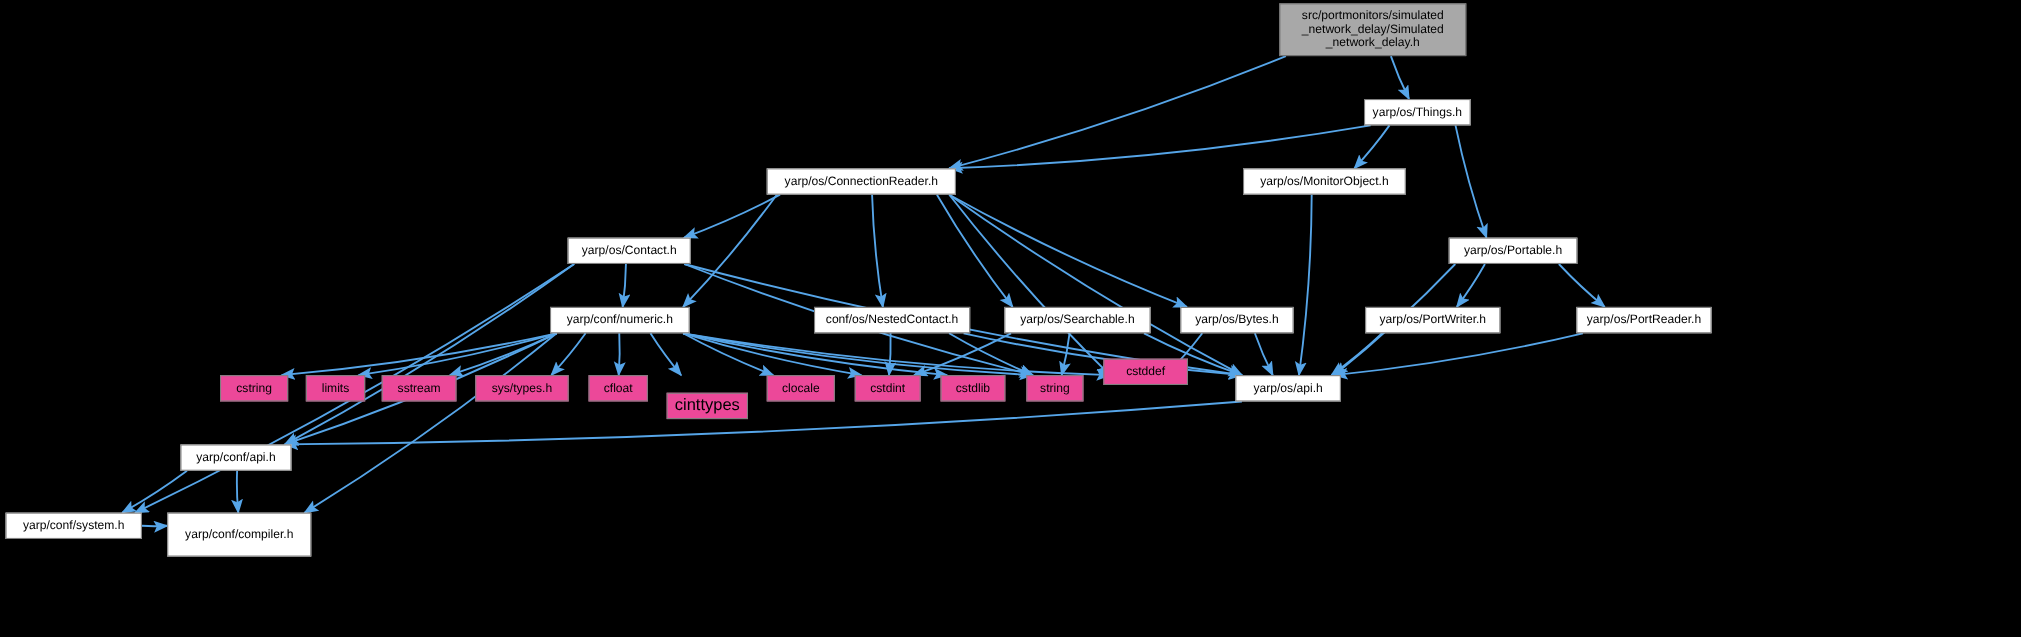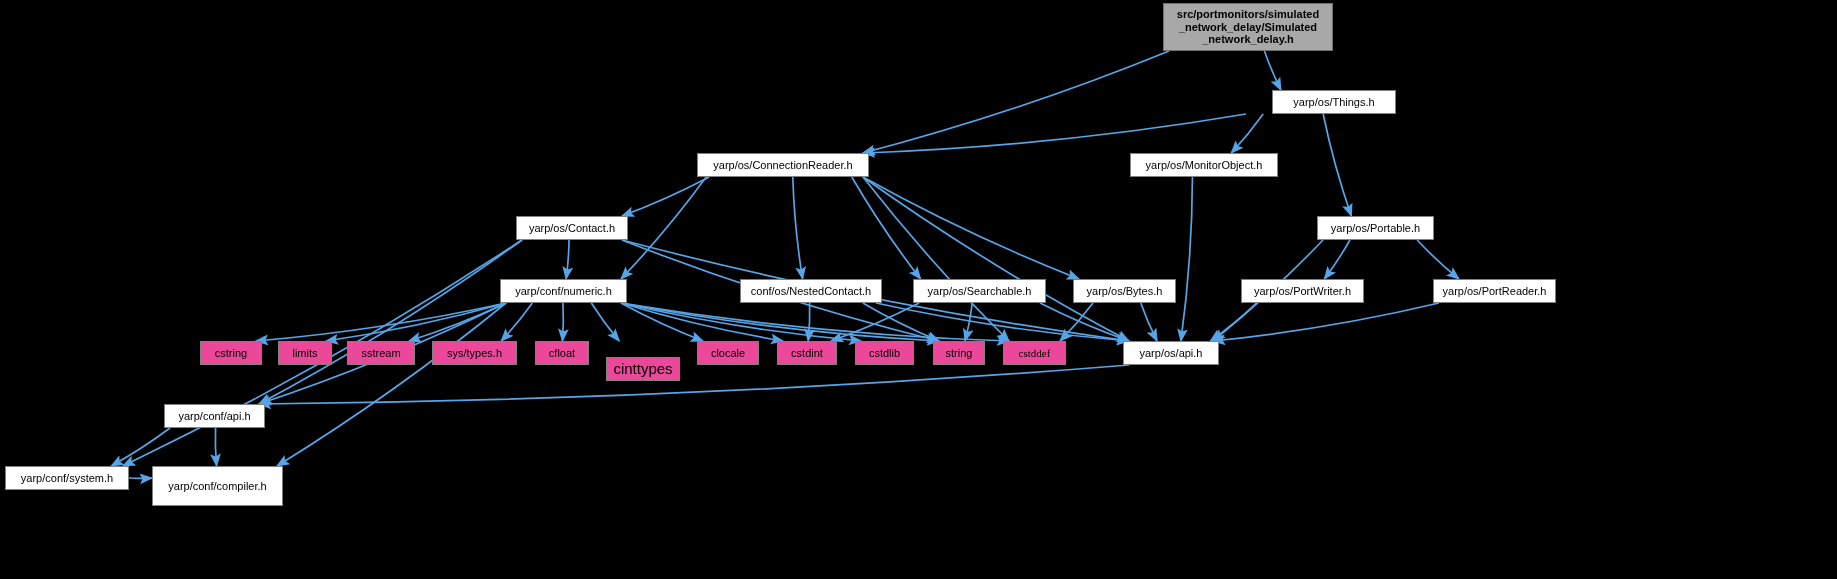--- a/index.html
+++ b/index.html
@@ -4,21 +4,21 @@
 <style>
   html,body{margin:0;padding:0;background:#000;}
   #stage{position:relative;width:1837px;height:579px;background:#000;overflow:hidden;
          font-family:"Liberation Sans", sans-serif;}
   svg.edges{position:absolute;left:0;top:0;width:1837px;height:579px;}
   .node{position:absolute;box-sizing:border-box;display:flex;align-items:center;
         justify-content:center;text-align:center;color:#000;border:1px solid #808080;
         white-space:pre;line-height:1.18;}
   .node.leaf{background:#ec4899;border-color:#808080;}
   .node.hdr{background:#ffffff;border-color:#808080;}
-  .node.root{background:#a8a8a8;border-color:#707070;font-weight:bold;}
+  .node.root{background:#a8a8a8;border-color:#707070;}
   .nlabel{pointer-events:none;}
 </style>
 </head>
 <body>
 
 <div id="stage">
   <svg class="edges" viewBox="0 0 1837 579" preserveAspectRatio="none">
     <defs>
       <marker id="ah" markerWidth="9" markerHeight="9" refX="7.2" refY="3.2" orient="auto" markerUnits="strokeWidth">
         <path d="M0,0 L8,3.2 L0,6.4 L1.6,3.2 z" fill="#56a5e8"></path>
@@ -72,40 +72,40 @@
         <path d="M1129,365 Q694.6986087655904,400.0843493862477 259,404" fill="none" stroke="#56a5e8" stroke-width="1.7" marker-end="url(#ah)"></path>
         <path d="M170,428 Q141.879,448.93875 111.25,466" fill="none" stroke="#56a5e8" stroke-width="1.7" marker-end="url(#ah)"></path>
         <path d="M215.55,428 Q214.821,447.03465 216.6,466" fill="none" stroke="#56a5e8" stroke-width="1.7" marker-end="url(#ah)"></path>
         <path d="M129,478 Q140.5,478.759 152,478" fill="none" stroke="#56a5e8" stroke-width="1.7" marker-end="url(#ah)"></path>
       </g>
   </svg>
   <div id="node-layer">
       <div class="node root" style="left: 1163px; top: 3px; width: 170px; height: 48px; font-size: 11px;"><span class="nlabel">src/portmonitors/simulated
 _network_delay/Simulated
 _network_delay.h</span></div>
-      <div class="node hdr" style="left: 1272px; top: 90px; width: 124px; height: 24px; font-size: 11px; text-align: right;"><span class="nlabel">yarp/os/Things.h</span></div>
+      <div class="node hdr" style="left: 1240px; top: 90px; width: 97px; height: 24px; font-size: 11px; text-align: right;"><span class="nlabel">yarp/os/Things.h</span></div>
       <div class="node hdr" style="left: 697px; top: 153px; width: 172px; height: 24px; font-size: 11px;"><span class="nlabel">yarp/os/ConnectionReader.h</span></div>
       <div class="node hdr" style="left: 1130px; top: 153px; width: 148px; height: 24px; font-size: 11px;"><span class="nlabel">yarp/os/MonitorObject.h</span></div>
       <div class="node hdr" style="left: 1317px; top: 216px; width: 117px; height: 24px; font-size: 11px;"><span class="nlabel">yarp/os/Portable.h</span></div>
       <div class="node hdr" style="left: 516px; top: 216px; width: 112px; height: 24px; font-size: 11px;"><span class="nlabel">yarp/os/Contact.h</span></div>
       <div class="node hdr" style="left: 500px; top: 279px; width: 127px; height: 24px; font-size: 11px;"><span class="nlabel">yarp/conf/numeric.h</span></div>
       <div class="node hdr" style="left: 740px; top: 279px; width: 142px; height: 24px; font-size: 11px;"><span class="nlabel">conf/os/NestedContact.h</span></div>
       <div class="node hdr" style="left: 913px; top: 279px; width: 133px; height: 24px; font-size: 11px;"><span class="nlabel">yarp/os/Searchable.h</span></div>
       <div class="node hdr" style="left: 1073px; top: 279px; width: 103px; height: 24px; font-size: 11px;"><span class="nlabel">yarp/os/Bytes.h</span></div>
       <div class="node hdr" style="left: 1241px; top: 279px; width: 123px; height: 24px; font-size: 11px;"><span class="nlabel">yarp/os/PortWriter.h</span></div>
       <div class="node hdr" style="left: 1433px; top: 279px; width: 123px; height: 24px; font-size: 11px;"><span class="nlabel">yarp/os/PortReader.h</span></div>
       <div class="node leaf" style="left: 200px; top: 341px; width: 62px; height: 24px; font-size: 11px;"><span class="nlabel">cstring</span></div>
       <div class="node leaf" style="left: 278px; top: 341px; width: 54px; height: 24px; font-size: 11px;"><span class="nlabel">limits</span></div>
       <div class="node leaf" style="left: 347px; top: 341px; width: 68px; height: 24px; font-size: 11px;"><span class="nlabel">sstream</span></div>
       <div class="node leaf" style="left: 432px; top: 341px; width: 85px; height: 24px; font-size: 11px;"><span class="nlabel">sys/types.h</span></div>
       <div class="node leaf" style="left: 535px; top: 341px; width: 54px; height: 24px; font-size: 11px;"><span class="nlabel">cfloat</span></div>
       <div class="node leaf" style="left: 606px; top: 341px; width: 74px; height: 24px; font-size: 15px; margin-top: 16px;"><span class="nlabel">cinttypes</span></div>
       <div class="node leaf" style="left: 697px; top: 341px; width: 62px; height: 24px; font-size: 11px;"><span class="nlabel">clocale</span></div>
       <div class="node leaf" style="left: 777px; top: 341px; width: 60px; height: 24px; font-size: 11px;"><span class="nlabel">cstdint</span></div>
       <div class="node leaf" style="left: 855px; top: 341px; width: 59px; height: 24px; font-size: 11px; justify-content: center;"><span class="nlabel">cstdlib</span></div>
       <div class="node leaf" style="left: 933px; top: 341px; width: 52px; height: 24px; font-size: 11px;"><span class="nlabel">string</span></div>
-      <div class="node leaf" style="left: 1003px; top: 341px; width: 63px; height: 24px; font-size: 11px; font-family: Liberation Serif, serif;"><span class="nlabel">cstddef</span></div>
+      <div class="node leaf" style="left: 1003px; top: 326px; width: 77px; height: 24px; font-size: 11px;"><span class="nlabel">cstddef</span></div>
       <div class="node hdr" style="left: 1123px; top: 341px; width: 96px; height: 24px; font-size: 11px;"><span class="nlabel">yarp/os/api.h</span></div>
       <div class="node hdr" style="left: 164px; top: 404px; width: 101px; height: 24px; font-size: 11px;"><span class="nlabel">yarp/conf/api.h</span></div>
       <div class="node hdr" style="left: 5px; top: 466px; width: 124px; height: 24px; font-size: 11px;"><span class="nlabel">yarp/conf/system.h</span></div>
       <div class="node hdr" style="left: 152px; top: 466px; width: 131px; height: 40px; font-size: 11px;"><span class="nlabel">yarp/conf/compiler.h</span></div>
     </div>
 </div>
 
 </body></html>

